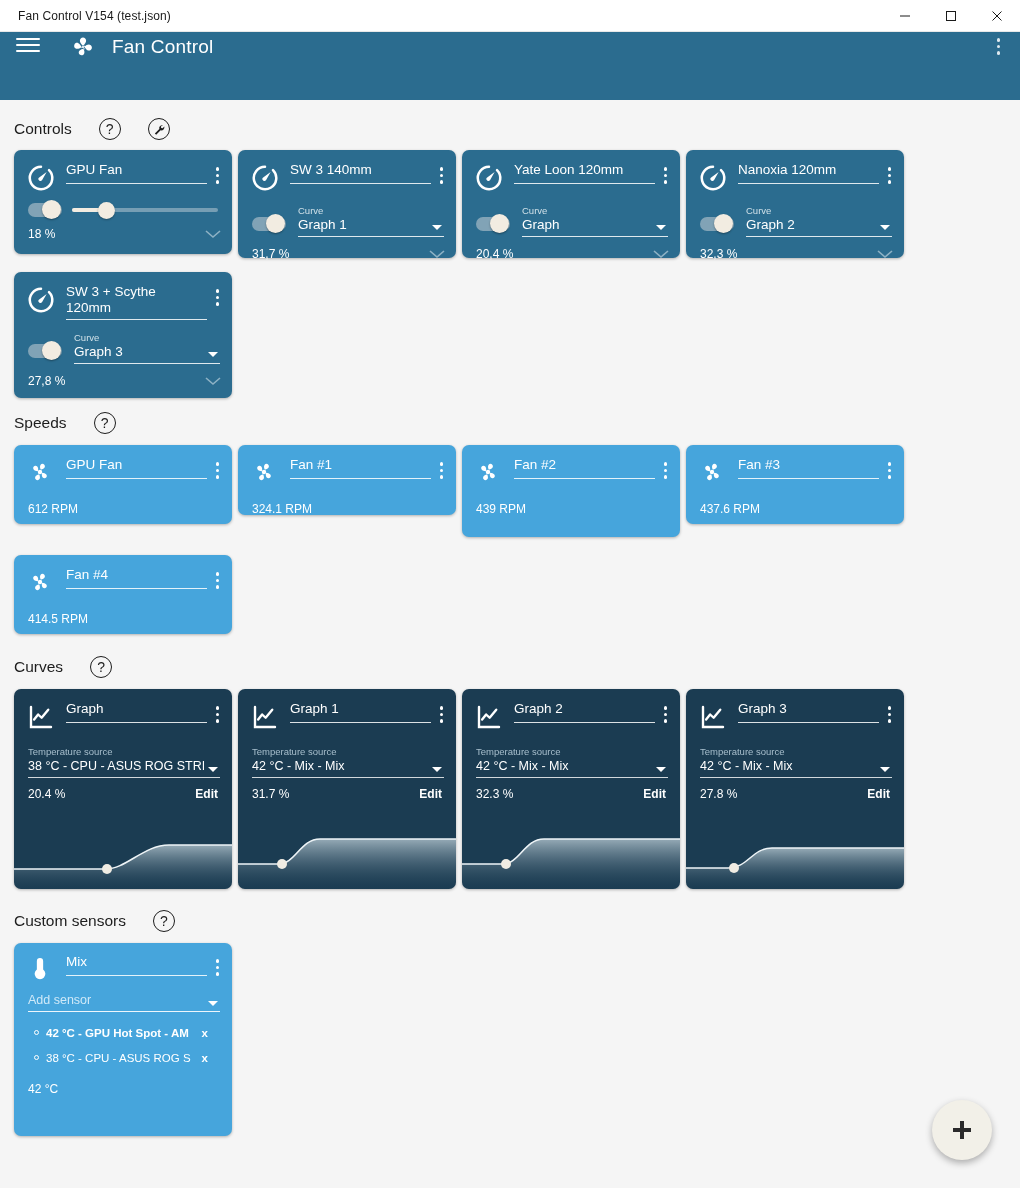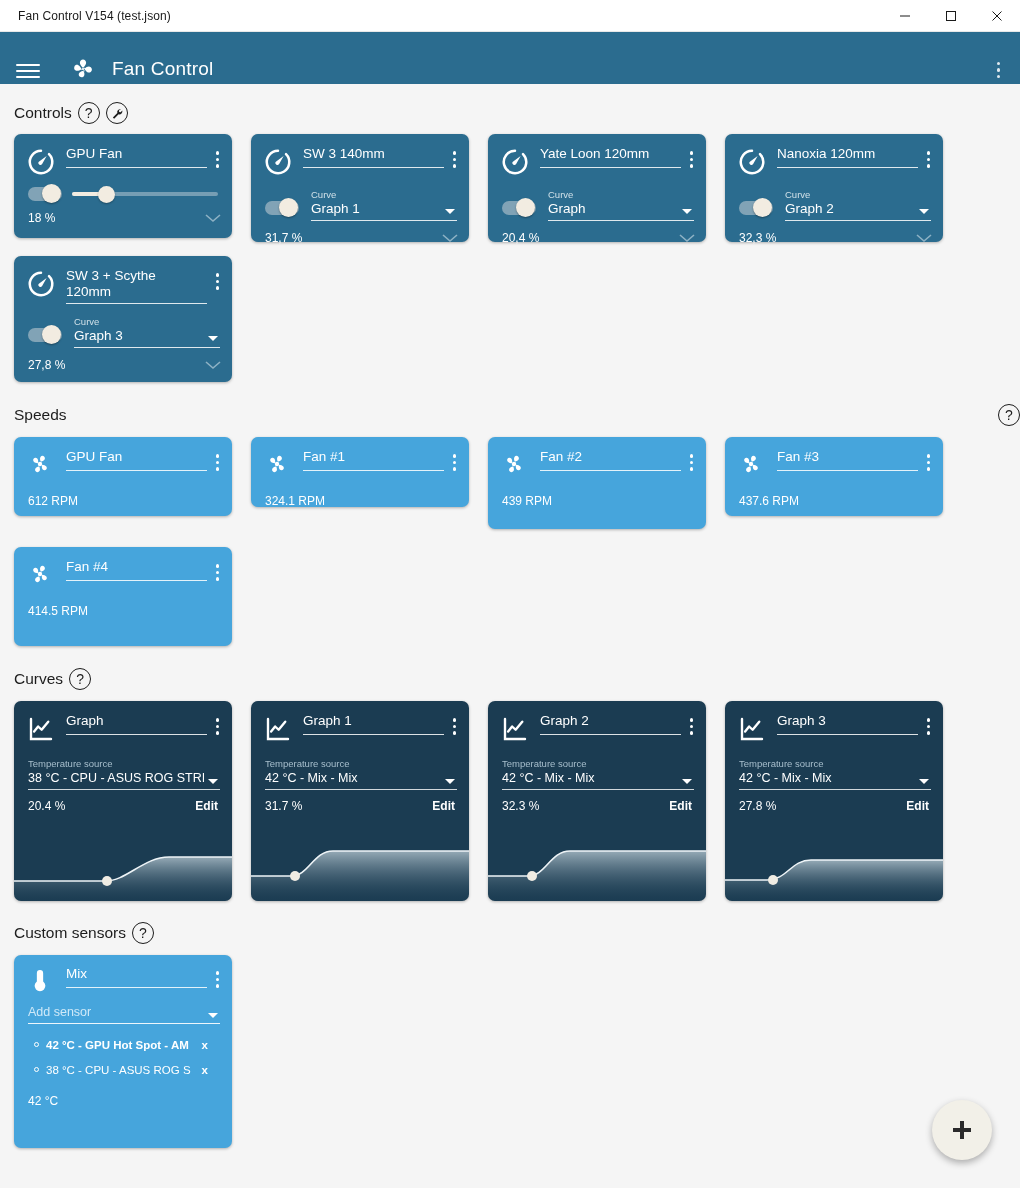--- a/index.html
+++ b/index.html
@@ -25,50 +25,50 @@
   .win-buttons { margin-left: auto; display: flex; height: 32px; }
   .win-btn {
     width: 46px; height: 32px; display: flex;
     align-items: center; justify-content: center;
     cursor: default;
   }
   .win-btn svg { display: block; }
 
   
   .appbar {
-    height: 52px; background: #2b6c8f;
-    display: flex; align-items: flex-end;
-    padding: 0 14px 0 16px;
+    height: 68px; background: #2b6c8f;
+    display: flex; align-items: flex-start;
+    padding: 0 14px 16px 16px;
   }
   .hamburger { width: 26px; height: 26px; display:flex; flex-direction: column;
                justify-content: center; gap: 4px; cursor: pointer; }
   .hamburger span { display:block; height: 2px; background:#fff; border-radius:1px; width: 24px;}
   .brand { display: flex; align-items: center; margin-left: 26px; gap: 14px; }
   .brand-title { color: #fff; font-size: 19px; font-weight: 400; letter-spacing: .2px;}
   .appbar-spacer { flex: 1; }
   .kebab-white { display:flex; flex-direction:column; gap:3px; align-items:center;
                  cursor:pointer; padding: 6px; }
   .kebab-white i { width:3.5px; height:3.5px; background:#dfe9ef; border-radius:50%; display:block;}
 
   
   .content { padding: 0 0 0 0; }
   .section-head {
-    display: flex; align-items: center; gap: 6px;
+    display: flex; align-items: center; gap: 27px;
     padding-left: 14px;
   }
   .section-title { font-size: 15.5px; color: #1d1d1d; font-weight: 400; }
   .icon-btn-circle {
     width: 22px; height: 22px; border: 1.7px solid #1d1d1d;
     border-radius: 50%; display: flex; align-items: center;
     justify-content: center; cursor: pointer; background: transparent;
   }
   .icon-btn-circle .q { font-size: 14px; color: #1d1d1d; line-height: 1; font-weight: 400;}
   .icon-btn-circle svg { display:block; }
 
-  .card-row { display: flex; gap: 19px; padding-left: 14px; }
+  .card-row { display: flex; gap: 6px; padding-left: 14px; }
 
   
   .card {
     width: 218px; border-radius: 7px;
     box-shadow: 0 1px 3px rgba(0,0,0,.28);
     position: relative; color: #fff;
   }
   .card-ctrl { background: #2b6c8f; }
   .card-speed { background: #46a5dc; }
   .card-curve { background: #1b3c52; }
@@ -418,21 +418,21 @@
         <span class="foot-val">27,8 %</span>
         <span class="chev">
           <svg width="18" height="10" viewBox="0 0 18 10">
               <path d="M2 2l7 6 7-6" fill="none" stroke="#cfe0e8" stroke-width="1.6"></path>
             </svg>
         </span>
       </div>
     </div>
   </div>
 
-  <div class="section-head" style="margin-top:20px;height:26px;justify-content:space-between;">
+  <div class="section-head" style="margin-top:12px;height:26px;">
     <span class="section-title">Speeds</span>
     <div class="icon-btn-circle">
       <span class="q">?</span>
     </div>
   </div>
 
   <div class="card-row" style="margin-top:9px;">
     <div class="card card-speed" style="height:79px;">
       <div class="card-top">
         <span class="card-icon">
@@ -520,21 +520,21 @@
             <i></i>
             <i></i>
             <i></i>
           </div>
       </div>
       <div class="speed-val">437.6 RPM</div>
     </div>
   </div>
 
   <div class="card-row" style="margin-top:18px;">
-    <div class="card card-speed" style="height:99px;">
+    <div class="card card-speed" style="height:79px;">
       <div class="card-top">
         <span class="card-icon">
           <svg width="28" height="28" viewBox="0 0 24 24" fill="#fff">
             <circle cx="12" cy="12" r="1.9"></circle>
             <path d="M12.6 9.9c-.3-1-1-2.8-.2-4 .8-1.2 2.4-1.2 3.3-.2.9 1 .6 2.6-.6 3.4-1.2.8-2 .9-2.5.8z"></path>
             <path d="M14 12.6c1 .3 2.9.5 3.6 1.8.7 1.3-.1 2.7-1.4 2.9-1.3.2-2.5-.9-2.6-2.3-.1-1.4.1-2.1.4-2.4z"></path>
             <path d="M11.4 14.1c.3 1 1 2.8.2 4-.8 1.2-2.4 1.2-3.3.2-.9-1-.6-2.6.6-3.4 1.2-.8 2-.9 2.5-.8z"></path>
             <path d="M10 11.4c-1-.3-2.9-.5-3.6-1.8-.7-1.3.1-2.7 1.4-2.9 1.3-.2 2.5.9 2.6 2.3.1 1.4-.1 2.1-.4 2.4z"></path>
           </svg>
         </span>

